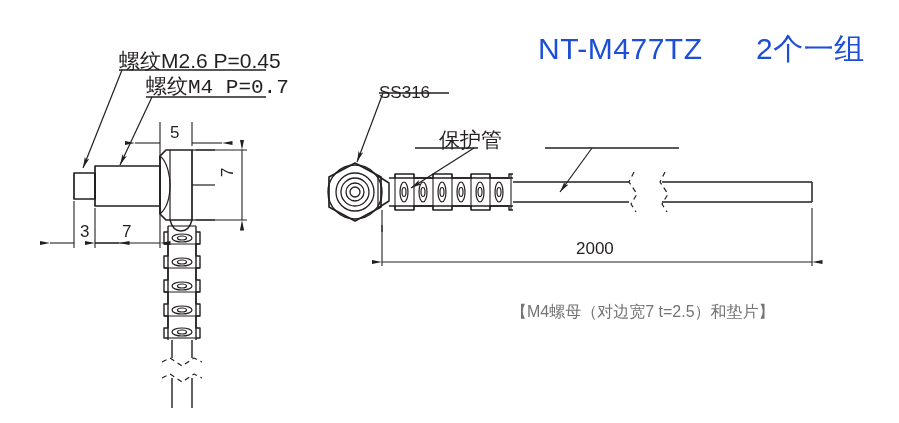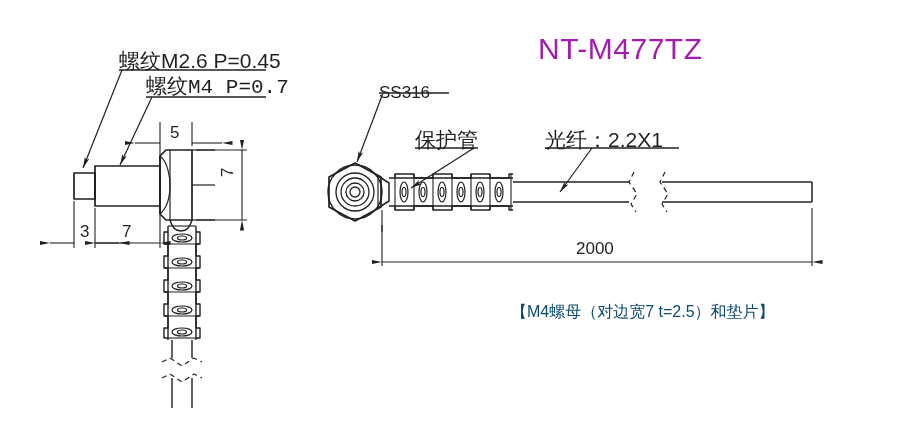--- a/index.html
+++ b/index.html
@@ -24,35 +24,35 @@
   }
   .txt {
     position: absolute;
     white-space: pre;
     color: #231f20;
     font-family: "Liberation Sans", "DejaVu Sans", sans-serif;
     line-height: 1;
   }
   .title-main {
     font-size: 30px;
-    color: #a21caf;
+    color: #1d4ed8;
     letter-spacing: 0.5px;
   }
   .lbl {
     font-size: 17px;
   }
   .lbl-cn {
     font-size: 21px;
   }
   .dim {
     font-size: 17px;
   }
   .note {
     font-size: 16px;
-    color: #0c4a6e;
+    color: #737373;
   }
 </style>
 </head>
 <body>
 
 <div id="sheet">
 
   <svg id="drawing" width="899" height="423" viewBox="0 0 899 423" xmlns="http://www.w3.org/2000/svg">
 
     <defs>
@@ -243,36 +243,36 @@
     </g>
 
     <g fill="none" stroke="#231f20" stroke-width="1.1">
       <path d="M 382,210 L 382,232"></path>
     </g>
 
   </svg>
 
   <div class="txt title-main" style="left:538px; top:34px;">NT-M477TZ</div>
 
+  <div class="txt title-main" style="left:756px; top:34px;">2个一组</div>
 
   <div class="txt lbl-cn" style="left:119px; top:50px;">螺纹M2.6 P=0.45</div>
 
   <div class="txt lbl-cn" style="left:146px; top:77px;font-family:Liberation Mono, monospace;">螺纹M4 P=0.7</div>
 
   <div class="txt dim" style="left:170px; top:124px;">5</div>
 
   <div class="txt dim" style="left:219px; top:177px; transform: rotate(-90deg); transform-origin: left top;">7</div>
 
   <div class="txt dim" style="left:80px; top:223px;">3</div>
 
   <div class="txt dim" style="left:122px; top:223px;">7</div>
 
   <div class="txt lbl" style="left:379px; top:84px;">SS316</div>
 
-  <div class="txt lbl-cn" style="left:415px; top:129px;">保护管</div>
-
-  <div class="txt lbl-cn" style="left:545px; top:129px;">光纤：2.2X1</div>
+  <div class="txt lbl-cn" style="left:439px; top:129px;">保护管</div>
+
 
   <div class="txt dim" style="left:576px; top:240px;">2000</div>
 
   <div class="txt note" style="left:511px; top:304px;">【M4螺母（对边宽7 t=2.5）和垫片】</div>
 
 </div>
 
 </body></html>

